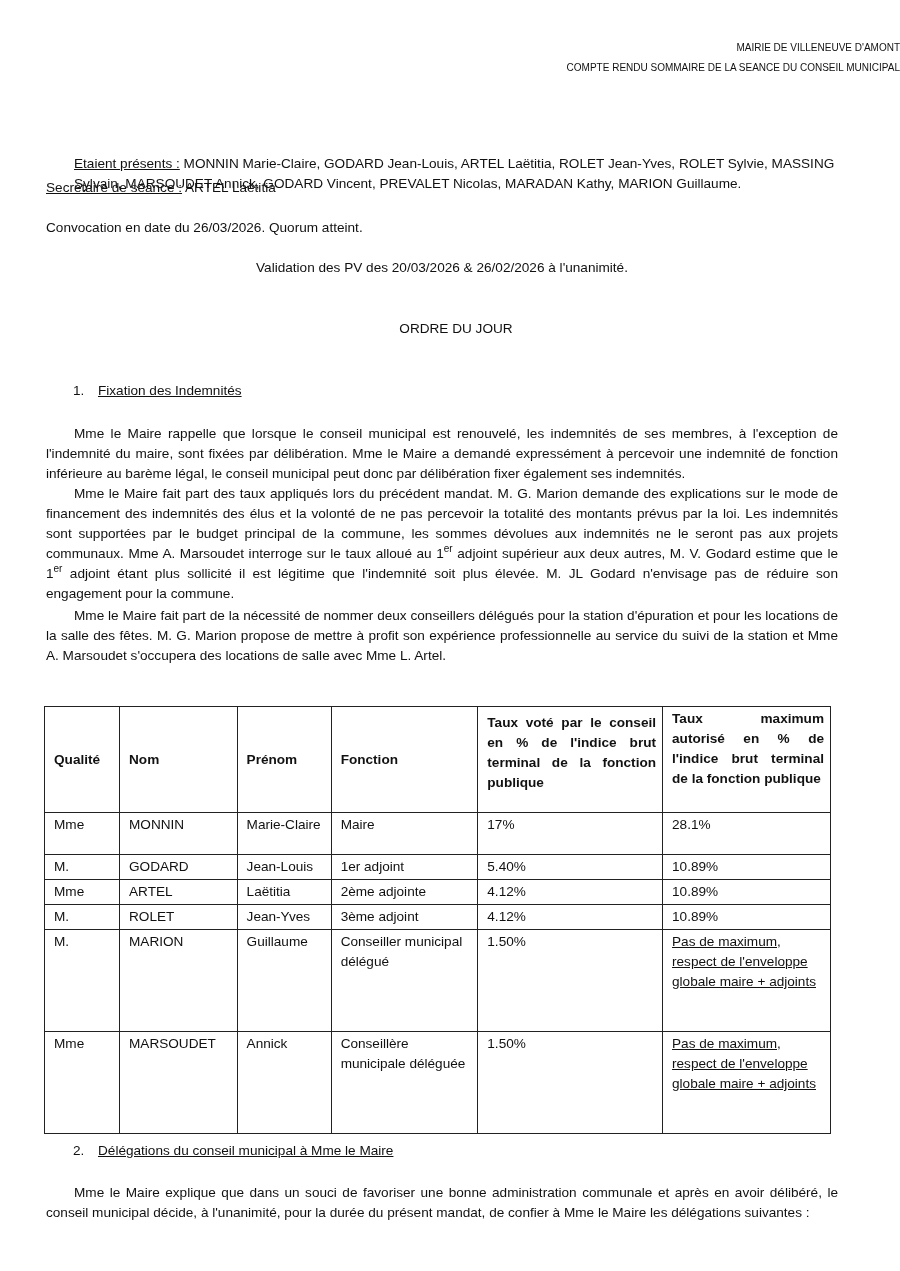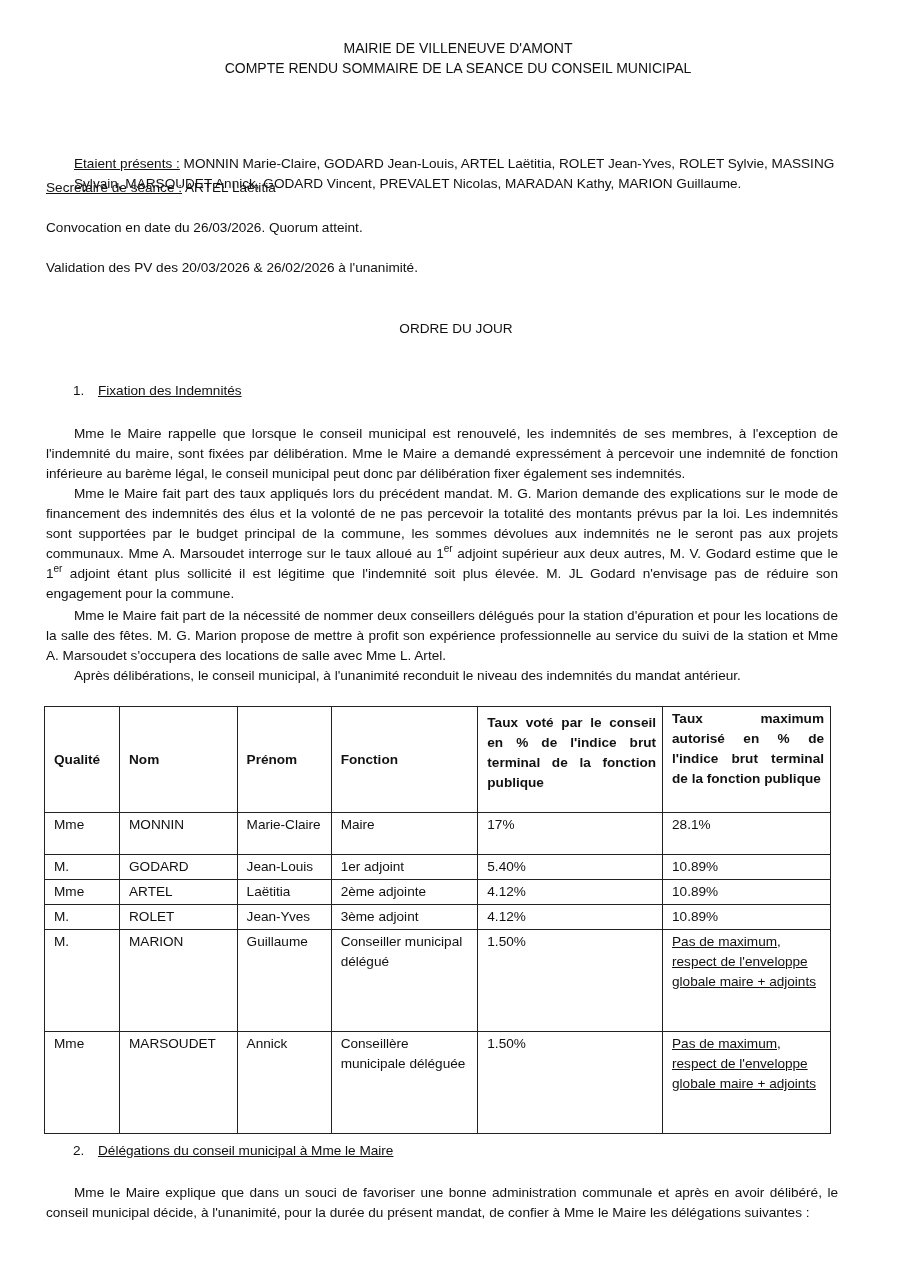--- a/index.html
+++ b/index.html
@@ -1,18 +1,18 @@
 <!DOCTYPE html>
 <html><head>
 <meta charset="utf-8">
 <style>
   html, body { margin: 0; padding: 0; background: #ffffff; }
   body { width: 900px; height: 1271px; overflow: hidden; position: relative; color: #111; font-family: "Liberation Sans", sans-serif; font-size: 13.6px; }
   .page { position: absolute; left: 0; top: 0; width: 900px; height: 1271px; }
-  .title-block { position: absolute; top: 38px; left: 0; width: 900px; text-align: center; line-height: 20px; font-size: 14px; }
+  .title-block { position: absolute; top: 38px; left: 0; width: 900px; text-align: right; line-height: 20px; font-size: 10px; }
   .title-block div { margin-left: 16px; }
   .p { position: absolute; left: 46px; width: 792px; line-height: 20px; }
   .u { text-decoration: underline; }
   .ordre { position: absolute; top: 321px; left: 0; width: 900px; text-align: center; font-size: 13.6px; margin-left: 6px; }
   .section { position: absolute; left: 73px; line-height: 20px; }
   .section .num { display: inline-block; width: 25px; }
   .section .sec-title { text-decoration: underline; }
   .just { text-align: justify; }
   .indent { text-indent: 28px; }
   sup { font-size: 10px; line-height: 0; }
@@ -39,32 +39,31 @@
   </div>
 
   <div class="p" style="top:154px;margin-left:28px;">
     <span class="u">Etaient présents :</span><span> MONNIN Marie-Claire, GODARD Jean-Louis, ARTEL Laëtitia, ROLET Jean-Yves, ROLET Sylvie, MASSING Sylvain, MARSOUDET Annick, GODARD Vincent, PREVALET Nicolas, MARADAN Kathy, MARION Guillaume.</span>
   </div>
   <div class="p" style="top:178px;">
     <span class="u">Secrétaire de séance :</span><span> ARTEL Laëtitia</span>
   </div>
 
   <div class="p" style="top:218px;">Convocation en date du 26/03/2026. Quorum atteint.</div>
-  <div class="p" style="top:258px;">Validation des PV des 20/03/2026 &amp; 26/02/2026 à l'unanimité.</div>
+  <div class="p" style="top:258px;text-align:center;">Validation des PV des 20/03/2026 &amp; 26/02/2026 à l'unanimité.</div>
 
   <div class="ordre">ORDRE DU JOUR</div>
 
   <div class="section" style="top:381px;">
     <span class="num">1.</span><span class="sec-title">Fixation des Indemnités</span>
   </div>
 
   <div class="p just indent" style="top:424px;">Mme le Maire rappelle que lorsque le conseil municipal est renouvelé, les indemnités de ses membres, à l'exception de l'indemnité du maire, sont fixées par délibération. Mme le Maire a demandé expressément à percevoir une indemnité de fonction inférieure au barème légal, le conseil municipal peut donc par délibération fixer également ses indemnités.</div>
   <div class="p just indent" style="top:484px;"><span>Mme le Maire fait part des taux appliqués lors du précédent mandat. M. G. Marion demande des explications sur le mode de financement des indemnités des élus et la volonté de ne pas percevoir la totalité des montants prévus par la loi. Les indemnités sont supportées par le budget principal de la commune, les sommes dévolues aux indemnités ne le seront pas aux projets communaux. Mme A. Marsoudet interroge sur le taux alloué au 1</span><sup>er</sup><span> adjoint supérieur aux deux autres, M. V. Godard estime que le 1</span><sup>er</sup><span> adjoint étant plus sollicité il est légitime que l'indemnité soit plus élevée. M. JL Godard n'envisage pas de réduire son engagement pour la commune.</span></div>
   <div class="p just indent" style="top:606px;">Mme le Maire fait part de la nécessité de nommer deux conseillers délégués pour la station d'épuration et pour les locations de la salle des fêtes. M. G. Marion propose de mettre à profit son expérience professionnelle au service du suivi de la station et Mme A. Marsoudet s'occupera des locations de salle avec Mme L. Artel.</div>
-  <div class="p just indent" style="top:666px;">Après délibérations, le conseil municipal, à l'unanimité reconduit le niveau des indemnités du mandat antérieur.</div>
 
   <table class="indem">
     <colgroup>
       <col class="col-q">
         <col class="col-n">
         <col class="col-p">
         <col class="col-f">
         <col class="col-t">
         <col class="col-m">
     </colgroup>

